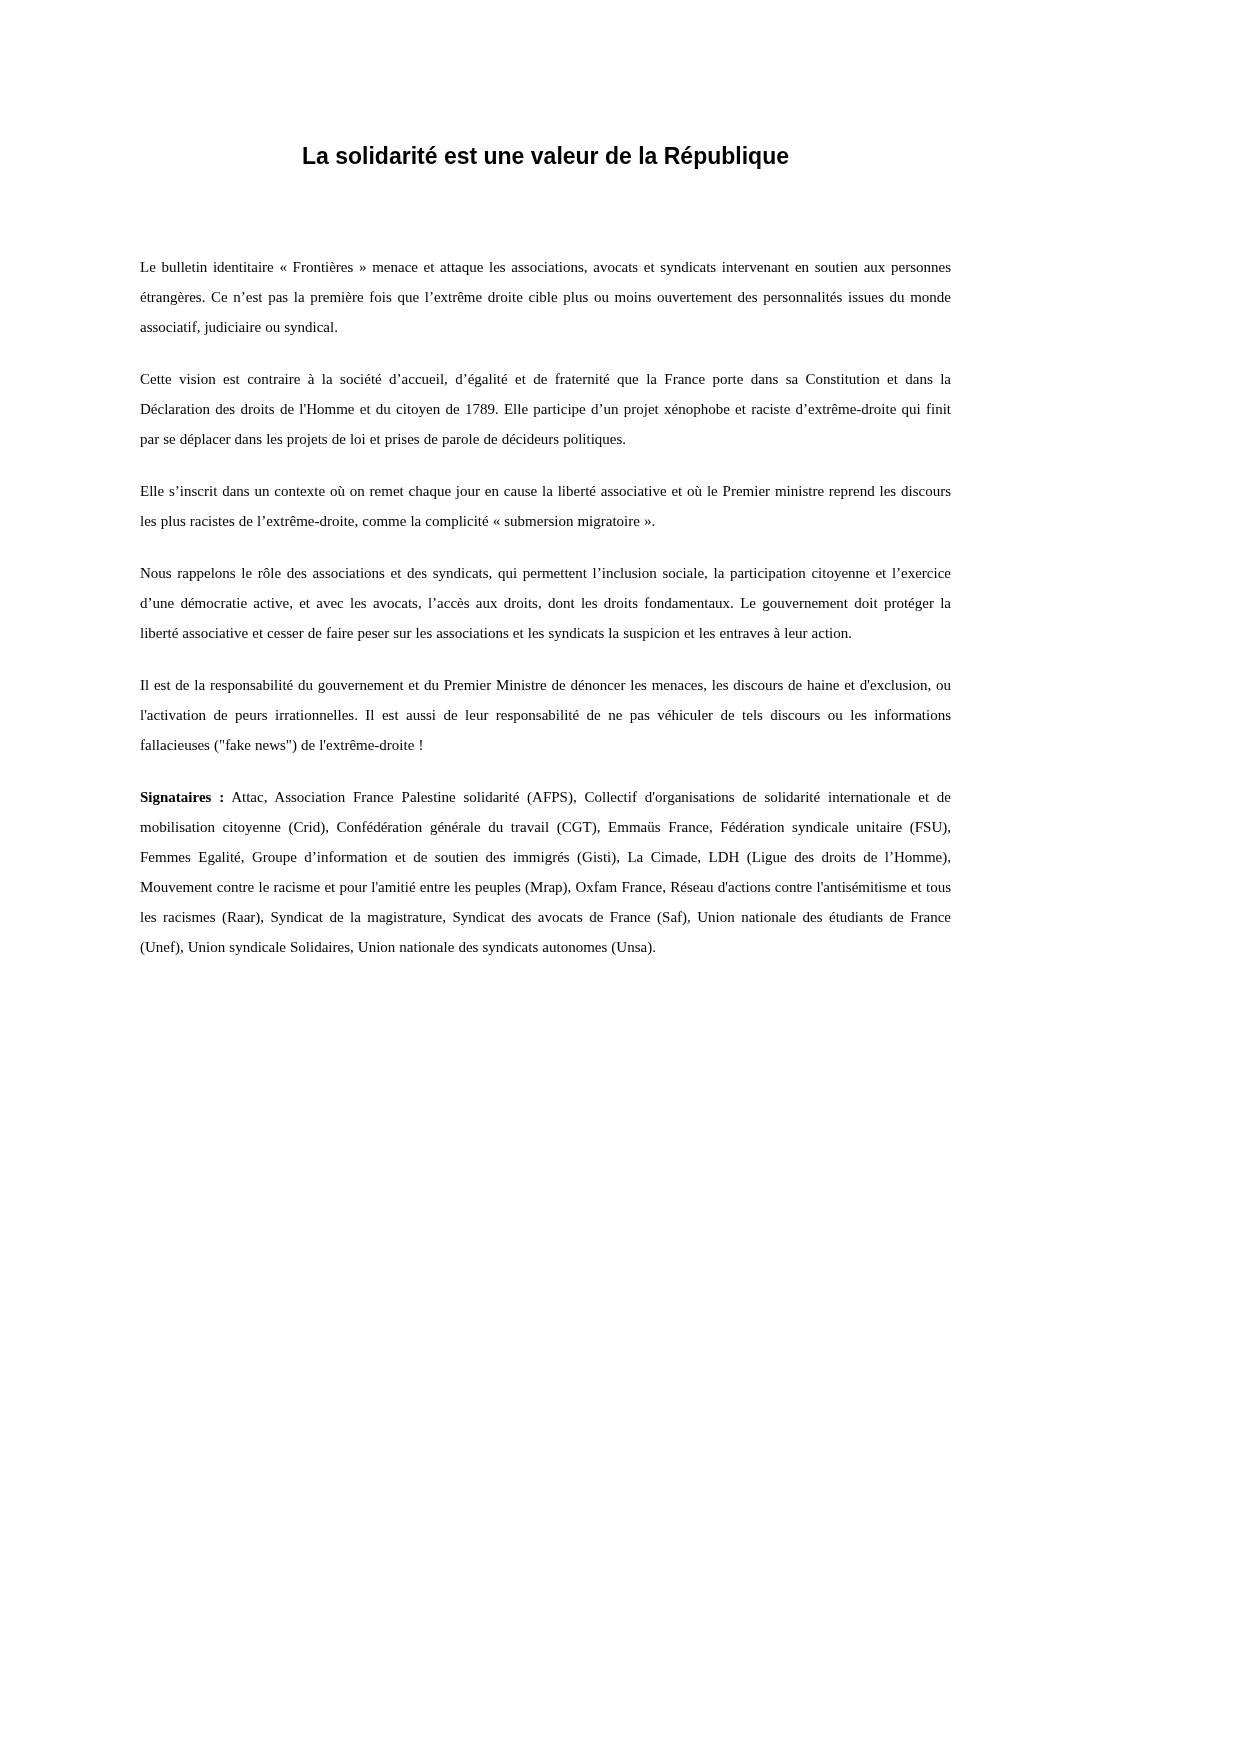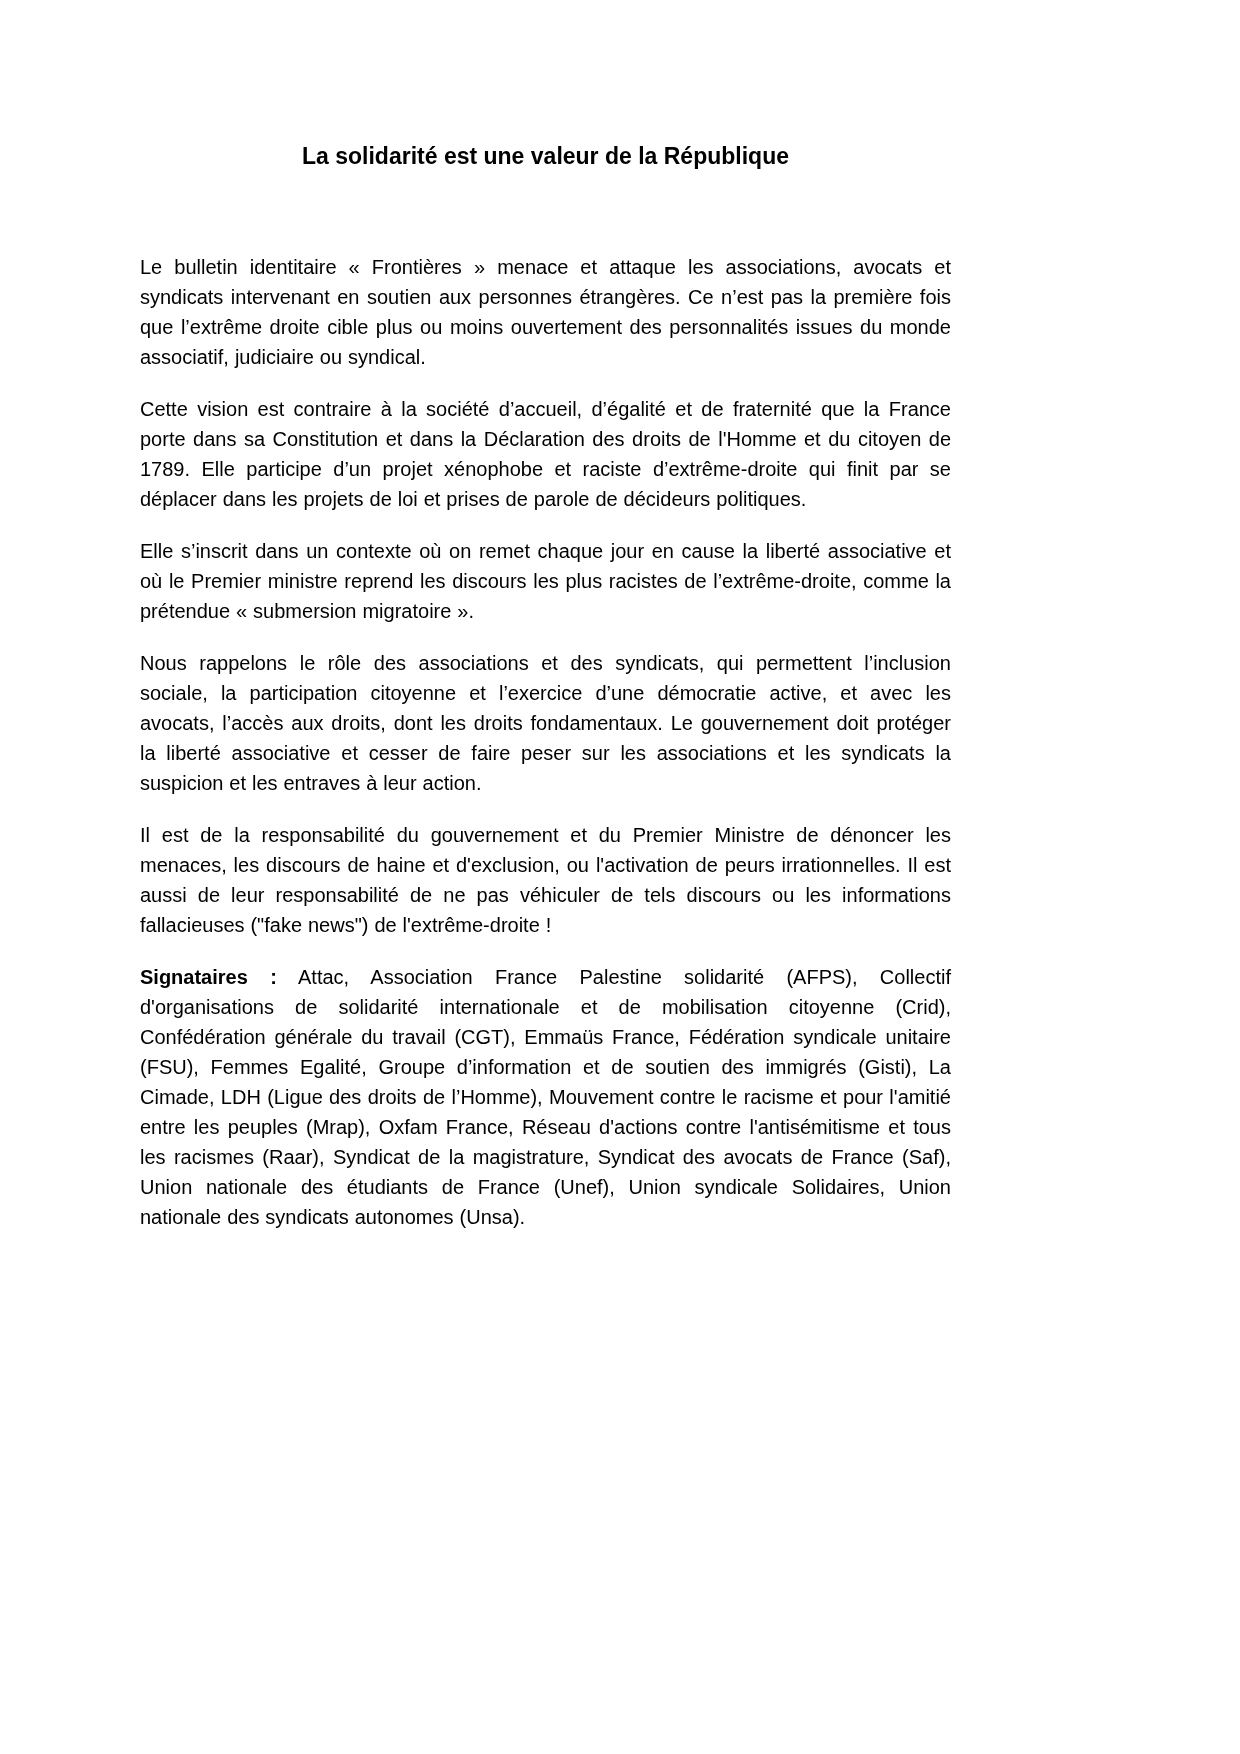--- a/index.html
+++ b/index.html
@@ -18,44 +18,45 @@
     color: #000000;
   }
   .doc-title {
     font-size: 23px;
     font-weight: bold;
     line-height: 30px;
     text-align: center;
     margin: 0 0 81px 0;
   }
   .para {
-    font-size: 20px;
+    font-size: 15px;
     line-height: 30px;
     text-align: justify;
     margin: 0 0 22px 0;
     word-spacing: 0.02em;
+    font-family: Liberation Serif, serif;
   }
   .signataires {
   }
   .signataires .lead {
     font-weight: bold;
   }
 </style>
 </head>
 <body>
 
 <div class="page">
   <h1 class="doc-title">La solidarité est une valeur de la République</h1>
 
   <p class="para">Le bulletin identitaire « Frontières » menace et attaque les associations, avocats et syndicats intervenant en soutien aux personnes étrangères. Ce n’est pas la première fois que l’extrême droite cible plus ou moins ouvertement des personnalités issues du monde associatif, judiciaire ou syndical.</p>
 
 
   <p class="para">Cette vision est contraire à la société d’accueil, d’égalité et de fraternité que la France porte dans sa Constitution et dans la Déclaration des droits de l'Homme et du citoyen de 1789. Elle participe d’un projet xénophobe et raciste d’extrême-droite qui finit par se déplacer dans les projets de loi et prises de parole de décideurs politiques.</p>
 
-  <p class="para">Elle s’inscrit dans un contexte où on remet chaque jour en cause la liberté associative et où le Premier ministre reprend les discours les plus racistes de l’extrême-droite, comme la prétendue « submersion migratoire ».</p>
+  <p class="para">Elle s’inscrit dans un contexte où on remet chaque jour en cause la liberté associative et où le Premier ministre reprend les discours les plus racistes de l’extrême-droite, comme la complicité « submersion migratoire ».</p>
 
   <p class="para">Nous rappelons le rôle des associations et des syndicats, qui permettent l’inclusion sociale, la participation citoyenne et l’exercice d’une démocratie active, et avec les avocats, l’accès aux droits, dont les droits fondamentaux. Le gouvernement doit protéger la liberté associative et cesser de faire peser sur les associations et les syndicats la suspicion et les entraves à leur action.</p>
 
   <p class="para">Il est de la responsabilité du gouvernement et du Premier Ministre de dénoncer les menaces, les discours de haine et d'exclusion, ou l'activation de peurs irrationnelles. Il est aussi de leur responsabilité de ne pas véhiculer de tels discours ou les informations fallacieuses ("fake news") de l'extrême-droite !</p>
 
 
   <p class="para signataires"><strong class="lead">Signataires :</strong><span> Attac, Association France Palestine solidarité (AFPS), Collectif d'organisations de solidarité internationale et de mobilisation citoyenne (Crid), Confédération générale du travail (CGT), Emmaüs France, Fédération syndicale unitaire (FSU), Femmes Egalité, Groupe d’information et de soutien des immigrés (Gisti), La Cimade, LDH (Ligue des droits de l’Homme), Mouvement contre le racisme et pour l'amitié entre les peuples (Mrap), Oxfam France, Réseau d'actions contre l'antisémitisme et tous les racismes (Raar), Syndicat de la magistrature, Syndicat des avocats de France (Saf), Union nationale des étudiants de France (Unef), Union syndicale Solidaires, Union nationale des syndicats autonomes (Unsa).</span></p>
 </div>
 
 </body></html>

